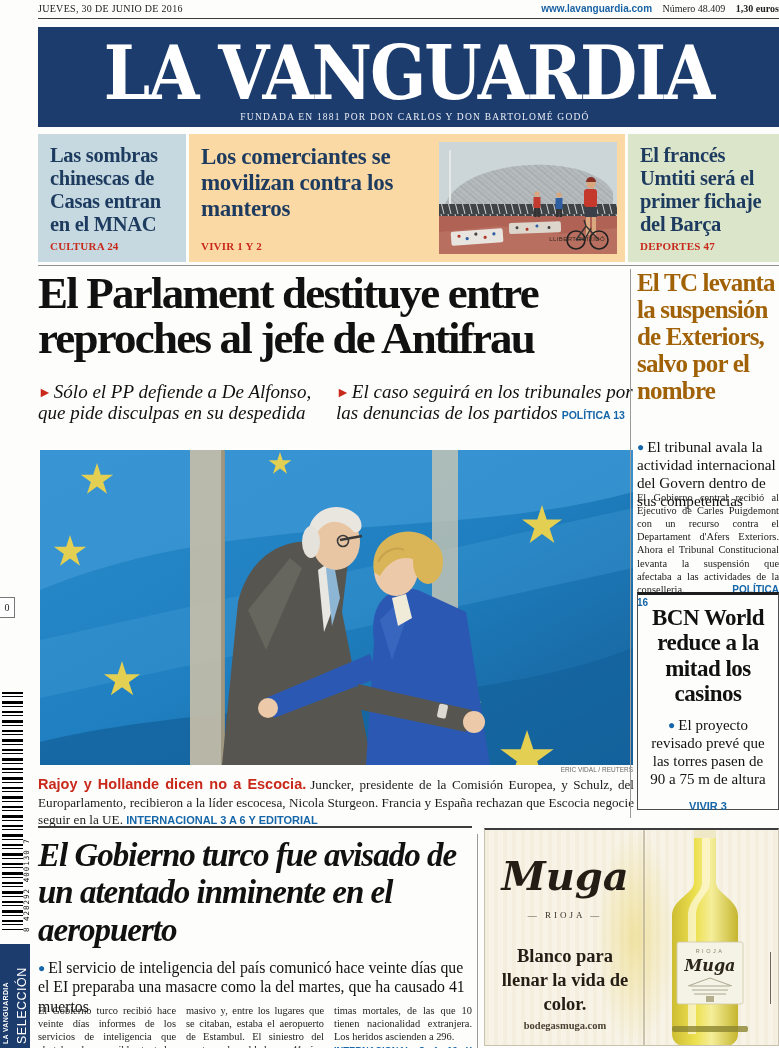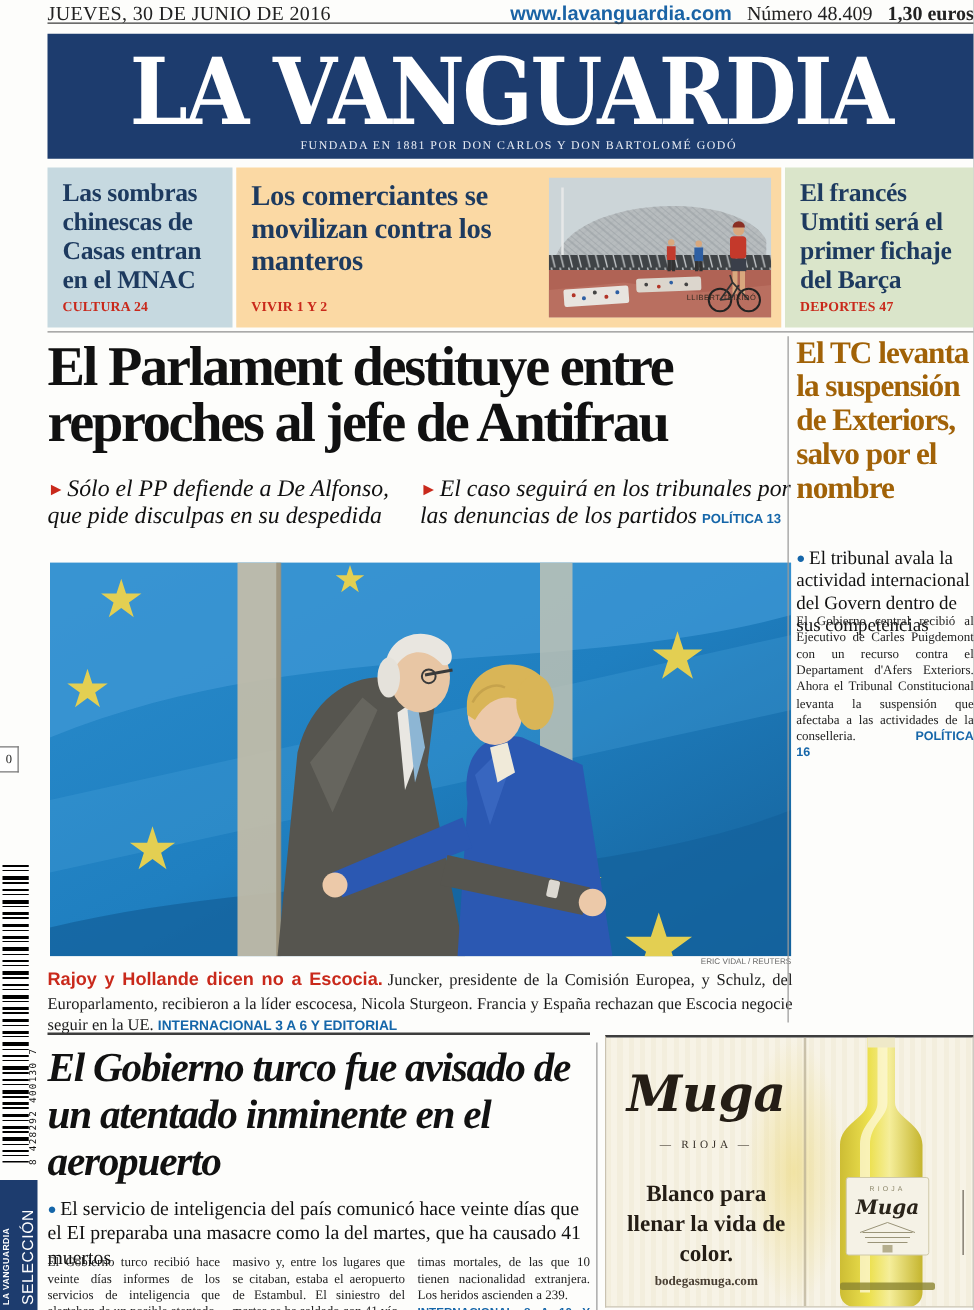--- a/index.html
+++ b/index.html
@@ -6,21 +6,21 @@
   body { background:#777; }
   #page {
     position:relative; width:779px; height:1048px; background:#fdfdfb;
     font-family:"Liberation Serif", serif; color:#1a1a1a; overflow:hidden;
     margin:0 auto;
   }
   .abs { position:absolute; }
   .sans { font-family:"Liberation Sans", sans-serif; }
 
   
-  #topbar { left:38px; top:3px; width:741px; height:14px; font-size:16px; color:#222; }
+  #topbar { left:38px; top:3px; width:741px; height:14px; font-size:10px; color:#222; }
   #topbar .date { position:absolute; left:0; top:0; letter-spacing:.3px; }
   #topbar .right { position:absolute; right:0; top:0; }
   #topbar .site { color:#1a63a5; font-weight:bold;margin-left:12px; }
   #topbar .issue { margin-left:8px; }
   #topbar .price { margin-left:8px; font-weight:bold; }
   #topbar-rule { left:38px; top:18px; width:741px; height:0; border-top:1px solid #3c3c3c; }
 
   
   #masthead { left:38px; top:27px; width:741px; height:100px; background:#1d3c6e; }
   #masthead .title {
@@ -278,32 +278,39 @@
   <div id="main-vrule" class="abs"></div>
   <div id="tc-headline" class="abs">El TC levanta la suspensión de Exteriors, salvo por el nombre</div>
   <div id="tc-bullet" class="abs">
     <span class="dot">●</span><span>El tribunal avala la actividad internacional del Govern dentro de sus competencias</span>
   </div>
   <div id="tc-body" class="abs">
     <span>El Gobierno central recibió al Ejecutivo de Carles Puigdemont con un recurso contra el Departament d'Afers Exteriors. Ahora el Tribunal Constitucional levanta la suspensión que afectaba a las actividades de la conselleria.</span>
     <span class="ref">POLÍTICA 16</span>
   </div>
 
+  <div id="bcn-box" class="abs">
+    <div class="hl">BCN World reduce a la mitad los casinos</div>
+    <div class="bullet">
+      <span class="dot">●</span><span>El proyecto revisado prevé que las torres pasen de 90 a 75 m de altura</span>
+    </div>
+    <span class="ref">VIVIR 3</span>
+  </div>
 
   <div id="bottom-rule" class="abs"></div>
   <div id="bottom-vrule" class="abs"></div>
 
   <div id="turkey-headline" class="abs">El Gobierno turco fue avisado de un atentado inminente en el aeropuerto</div>
   <div id="turkey-bullet" class="abs">
     <span class="dot">●</span><span>El servicio de inteligencia del país comunicó hace veinte días que el EI preparaba una masacre como la del martes, que ha causado 41 muertos</span>
   </div>
   <div id="col1" class="abs bodycol">El Gobierno turco recibió hace veinte días informes de los servicios de inteligencia que alertaban de un posible atentado</div>
   <div id="col2" class="abs bodycol">masivo y, entre los lugares que se citaban, estaba el aeropuerto de Estambul. El siniestro del martes se ha saldado con 41 víc-</div>
   <div id="col3" class="abs bodycol">
-    <span>timas mortales, de las que 10 tienen nacionalidad extranjera. Los heridos ascienden a 239.</span>
+    <span>timas mortales, de las que 10 tienen nacionalidad extranjera. Los heridos ascienden a 296.</span>
     <span class="ref">INTERNACIONAL 8 A 10 Y EDITORIAL</span>
   </div>
 
   <div id="ad" class="abs">
     <div class="glow"></div>
     <div class="seam"></div>
     <div class="brand">Muga</div>
     <div class="region">— RIOJA —</div>
     <div class="tagline">Blanco para llenar la vida de color.</div>
     <div class="site">bodegasmuga.com</div>

